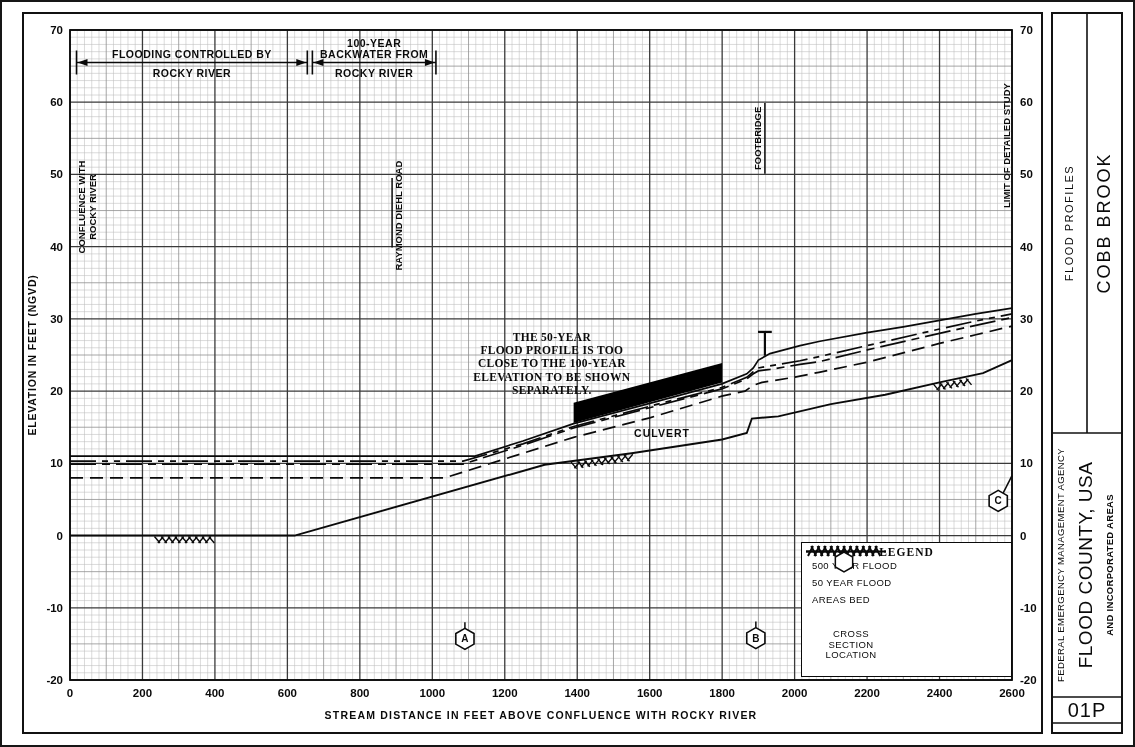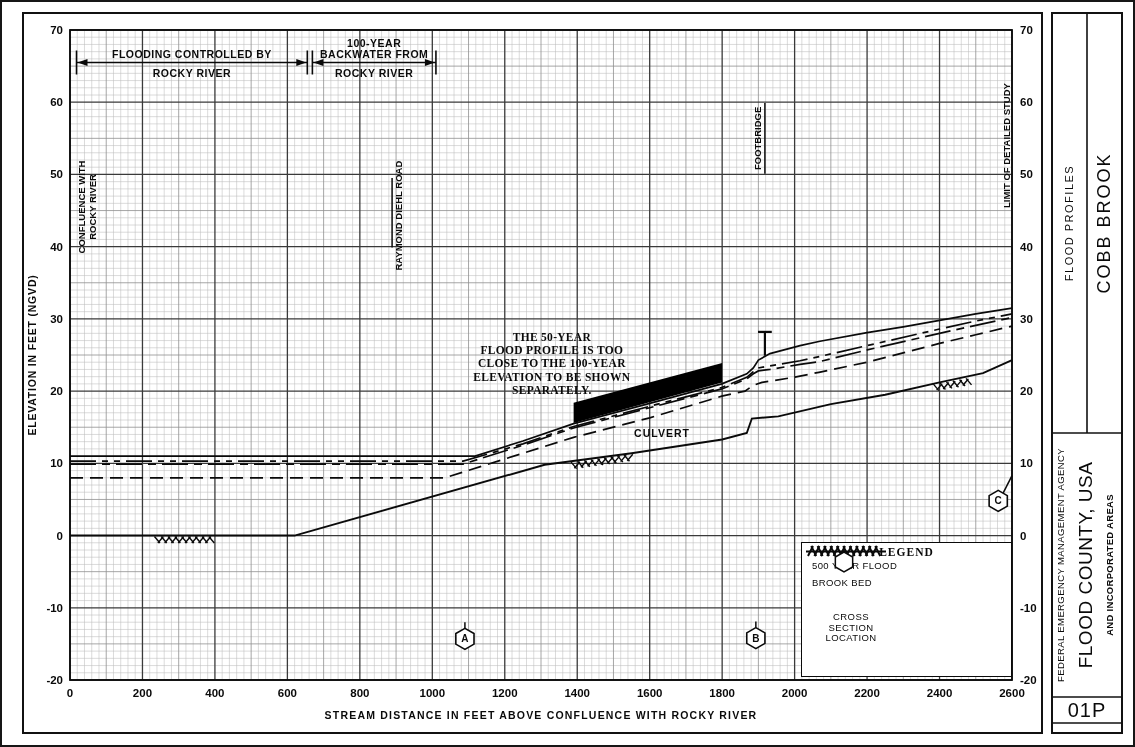--- a/index.html
+++ b/index.html
@@ -440,20 +440,26 @@
   <div id="legend-title">LEGEND</div>
   <div id="legend-rows">
       <div class="legend-row">
         <svg width="92" height="17" class="legend-sample">
           <line x1="4" y1="8.5" x2="84" y2="8.5" stroke="#0a0a0a" stroke-width="1.8"></line>
         </svg>
         <div class="legend-label">500 YEAR FLOOD</div>
       </div>
       <div class="legend-row">
         <svg width="92" height="17" class="legend-sample">
+          <line x1="4" y1="8.5" x2="84" y2="8.5" stroke="#0a0a0a" stroke-width="1.8" stroke-dasharray="26 6 8 6"></line>
+        </svg>
+        <div class="legend-label">50 YEAR FLOOD</div>
+      </div>
+      <div class="legend-row">
+        <svg width="92" height="17" class="legend-sample">
           <line x1="6" y1="13" x2="11" y2="3" stroke="#0a0a0a" stroke-width="2"></line>
           <line x1="9.2" y1="3" x2="14.2" y2="13" stroke="#0a0a0a" stroke-width="2"></line>
           <line x1="12.399999999999999" y1="13" x2="17.4" y2="3" stroke="#0a0a0a" stroke-width="2"></line>
           <line x1="15.599999999999998" y1="3" x2="20.599999999999998" y2="13" stroke="#0a0a0a" stroke-width="2"></line>
           <line x1="18.799999999999997" y1="13" x2="23.799999999999997" y2="3" stroke="#0a0a0a" stroke-width="2"></line>
           <line x1="21.999999999999996" y1="3" x2="26.999999999999996" y2="13" stroke="#0a0a0a" stroke-width="2"></line>
           <line x1="25.199999999999996" y1="13" x2="30.199999999999996" y2="3" stroke="#0a0a0a" stroke-width="2"></line>
           <line x1="28.399999999999995" y1="3" x2="33.39999999999999" y2="13" stroke="#0a0a0a" stroke-width="2"></line>
           <line x1="31.599999999999994" y1="13" x2="36.599999999999994" y2="3" stroke="#0a0a0a" stroke-width="2"></line>
           <line x1="34.8" y1="3" x2="39.8" y2="13" stroke="#0a0a0a" stroke-width="2"></line>
@@ -463,21 +469,21 @@
           <line x1="47.60000000000001" y1="3" x2="52.60000000000001" y2="13" stroke="#0a0a0a" stroke-width="2"></line>
           <line x1="50.80000000000001" y1="13" x2="55.80000000000001" y2="3" stroke="#0a0a0a" stroke-width="2"></line>
           <line x1="54.000000000000014" y1="3" x2="59.000000000000014" y2="13" stroke="#0a0a0a" stroke-width="2"></line>
           <line x1="57.20000000000002" y1="13" x2="62.20000000000002" y2="3" stroke="#0a0a0a" stroke-width="2"></line>
           <line x1="60.40000000000002" y1="3" x2="65.40000000000002" y2="13" stroke="#0a0a0a" stroke-width="2"></line>
           <line x1="63.60000000000002" y1="13" x2="68.60000000000002" y2="3" stroke="#0a0a0a" stroke-width="2"></line>
           <line x1="66.80000000000003" y1="3" x2="71.80000000000003" y2="13" stroke="#0a0a0a" stroke-width="2"></line>
           <line x1="70.00000000000003" y1="13" x2="75.00000000000003" y2="3" stroke="#0a0a0a" stroke-width="2"></line>
           <line x1="73.20000000000003" y1="3" x2="78.20000000000003" y2="13" stroke="#0a0a0a" stroke-width="2"></line>
         </svg>
-        <div class="legend-label">BROOK BED</div>
+        <div class="legend-label">AREAS BED</div>
       </div>
       <div class="legend-row tall">
         <svg width="92" height="32" class="legend-sample">
           <line x1="42" y1="9" x2="42" y2="4" stroke="#0a0a0a" stroke-width="1.5"></line>
           <polygon points="42,9 33.33974596215561,14 33.33974596215562,24 42,29 50.66025403784438,24.000000000000004 50.66025403784439,14.000000000000007" fill="#fff" stroke="#0a0a0a" stroke-width="1.5"></polygon>
         </svg>
         <div class="legend-label centered">CROSS SECTION
 LOCATION</div>
       </div>
     </div>

